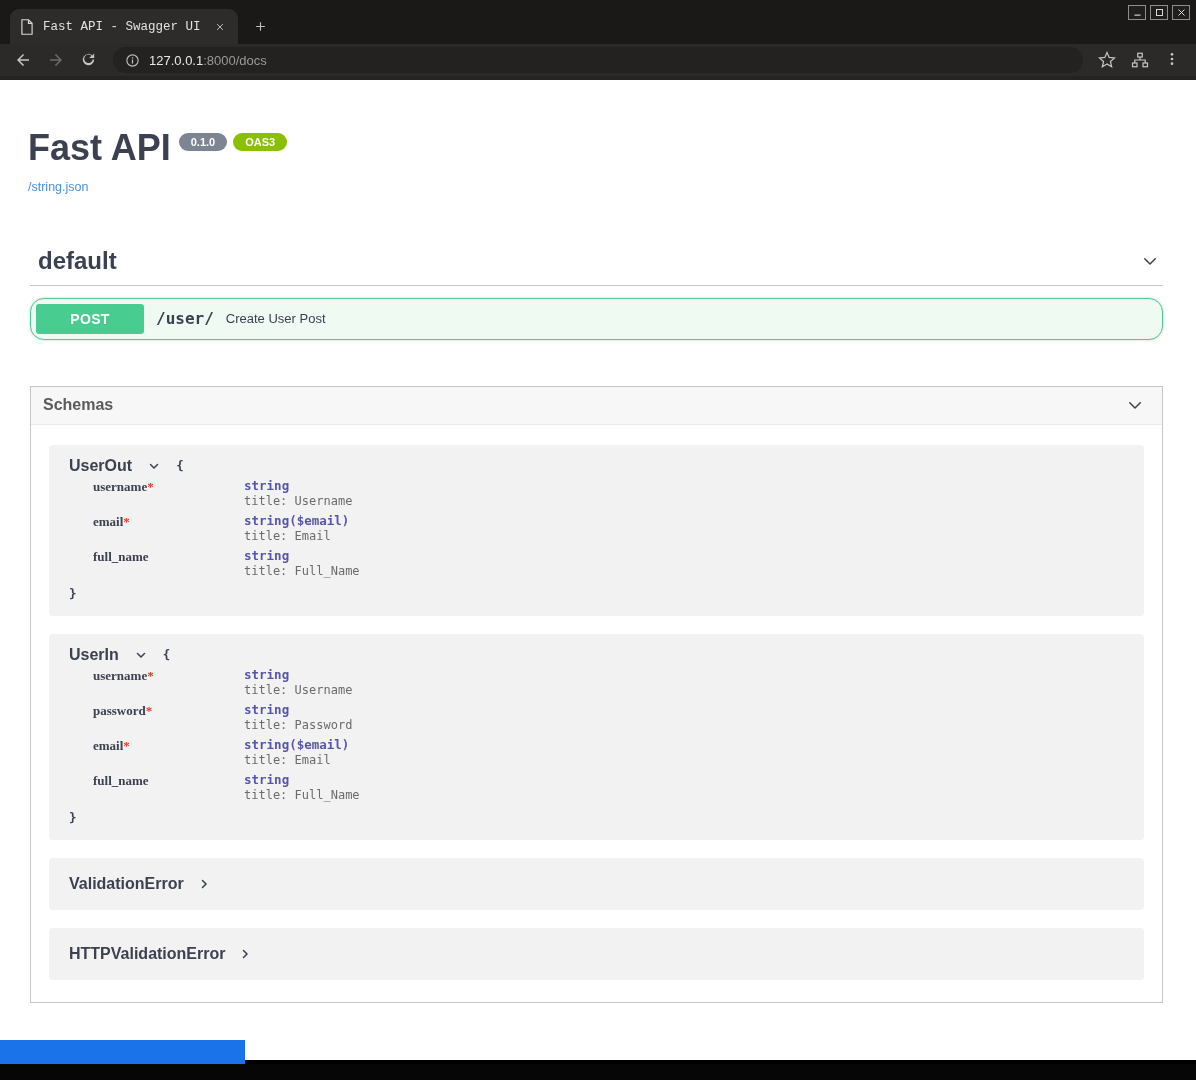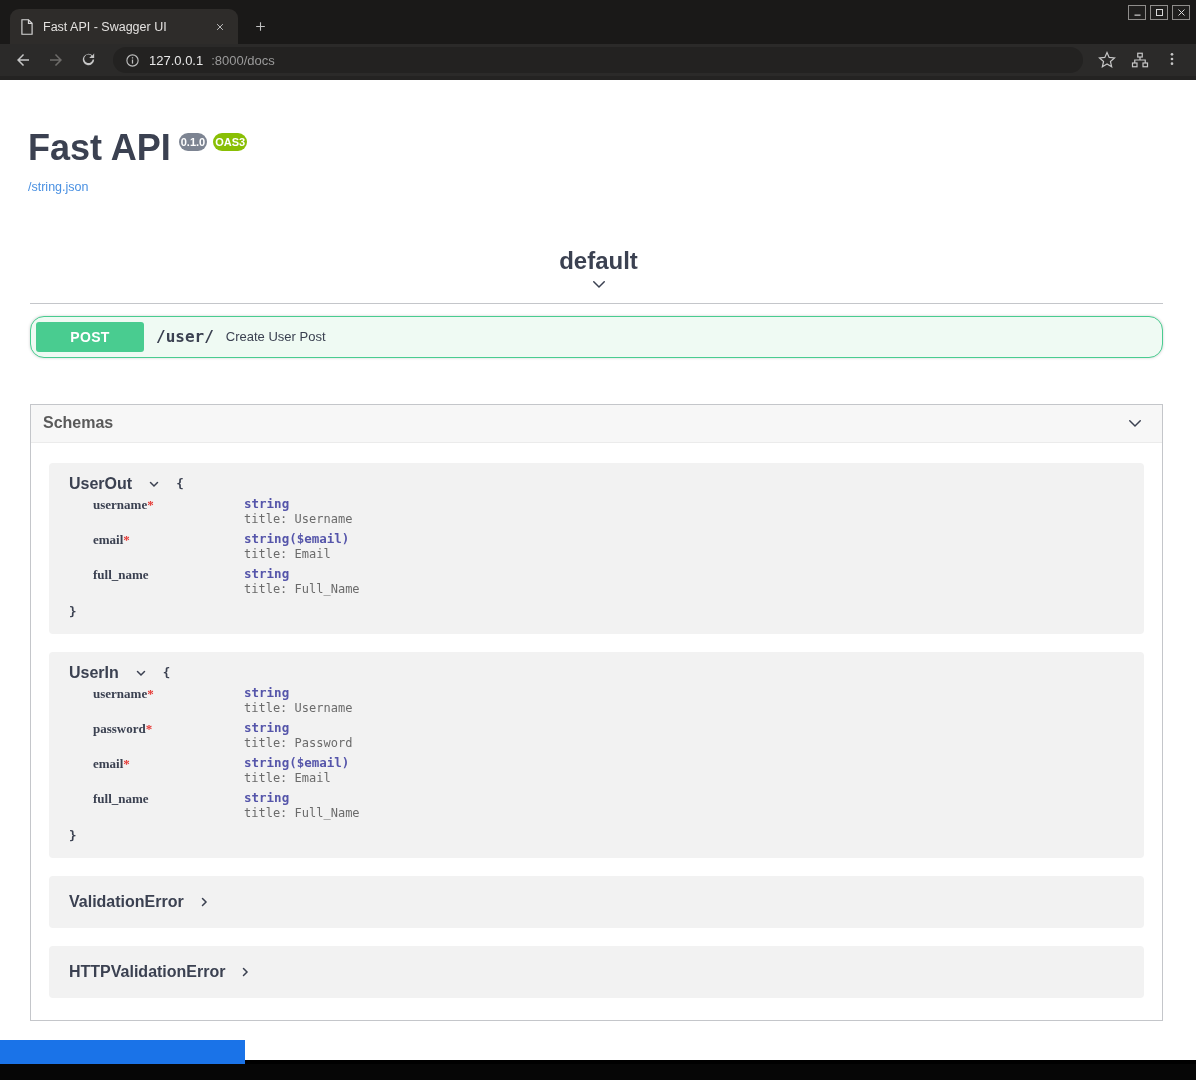--- a/index.html
+++ b/index.html
@@ -3,46 +3,46 @@
 <meta charset="utf-8">
 <style>
   * { box-sizing: border-box; margin: 0; padding: 0; }
   html,body { width:1196px; height:1080px; }
   body { background:#000; font-family:"Liberation Sans", sans-serif; overflow:hidden; }
   .window { width:1196px; height:1080px; position:relative; background:#000; }
 
   
   .tabstrip { height:44px; background:#1a1918; display:flex; align-items:flex-end; position:relative; padding-left:10px; }
   .tab { width:228px; height:35px; background:#2e2c2a; border-radius:9px 9px 0 0; display:flex; align-items:center; gap:9px; padding:0 10px; }
-  .tab-title { color:#e4e2e0; font-size:12.5px; flex:1; white-space:nowrap; overflow:hidden; }
+  .tab-title { color:#e4e2e0; font-size:12.5px; flex:1; white-space:nowrap; overflow:hidden;font-family:Liberation Mono, monospace; }
   .tab-close { width:16px; height:16px; display:flex; align-items:center; justify-content:center; }
   .new-tab { width:28px; height:28px; margin:0 0 4px 8px; display:flex; align-items:center; justify-content:center; }
   .win-controls { position:absolute; top:5px; right:6px; display:flex; gap:4px; }
   .win-btn { width:18px; height:15px; border:1px solid #8f8d8b; background:#201f1e; display:flex; align-items:center; justify-content:center; }
 
   
   .toolbar { height:36px; background:#2b2a29; border-bottom:4px solid #242322; display:flex; align-items:center; padding:0 14px; gap:15px; }
   .nav-icon { width:18px; height:18px; flex:none; }
   .omnibox { flex:1; height:26px; background:#232221; border-radius:13px; display:flex; align-items:center; gap:9px; padding:0 12px; }
   .url { font-size:13px; white-space:nowrap; }
   .url-host { color:#e8e8e8; }
-  .url-rest { color:#9a9a9a;margin-left:8px; }
+  .url-rest { color:#9a9a9a; }
 
   
   .content { height:980px; background:#fff; overflow:hidden; position:relative; }
   .api-info { padding:48px 28px 0; }
   .api-title { font-size:36px; font-weight:bold; color:#3b4151; line-height:1.1; display:flex; align-items:flex-start; gap:8px; }
   .badges { display:flex; gap:6px; margin-top:5px; }
-  .badge { font-size:11px; font-weight:bold; color:#fff; padding:3px 2px; border-radius:10px; line-height:1.1; }
+  .badge { font-size:11px; font-weight:bold; color:#fff; padding:3px 12px; border-radius:10px; line-height:1.1; }
   .badge-version { background:#7d8492; }
   .badge-oas { background:#89bf04; }
   .spec-link { display:inline-block; margin-top:12px; font-size:12.5px; color:#4990e2; text-decoration:none; }
 
   .tag-row { margin:40px 33px 0 30px; padding:12px 4px 10px 8px; border-bottom:1px solid rgba(59,65,81,.3);
-             display:flex; align-items:center; justify-content:space-between;flex-direction:column; }
+             display:flex; align-items:center; justify-content:space-between; }
   .tag-title { font-size:24px; font-weight:600; color:#3b4151; }
 
   .opblock { margin:12px 33px 0 30px; border:1px solid #49cc90; background:#effaf3; border-radius:14px;
              box-shadow:0 0 3px rgba(0,0,0,.19); display:flex; align-items:center; padding:5px; }
   .method-badge { background:#49cc90; color:#fff; font-weight:bold; font-size:14px; width:108px; text-align:center;
                   padding:7px 0; border-radius:3px; letter-spacing:.3px; }
   .op-path { font-family:"DejaVu Sans Mono", monospace; font-weight:bold; font-size:16px; color:#3b4151; margin-left:12px; }
   .op-summary { font-size:13px; color:#3b4151; margin-left:12px; }
 
   .models { margin:46px 33px 0 30px; border:1px solid rgba(59,65,81,.3); border-radius:0; overflow:hidden; }

